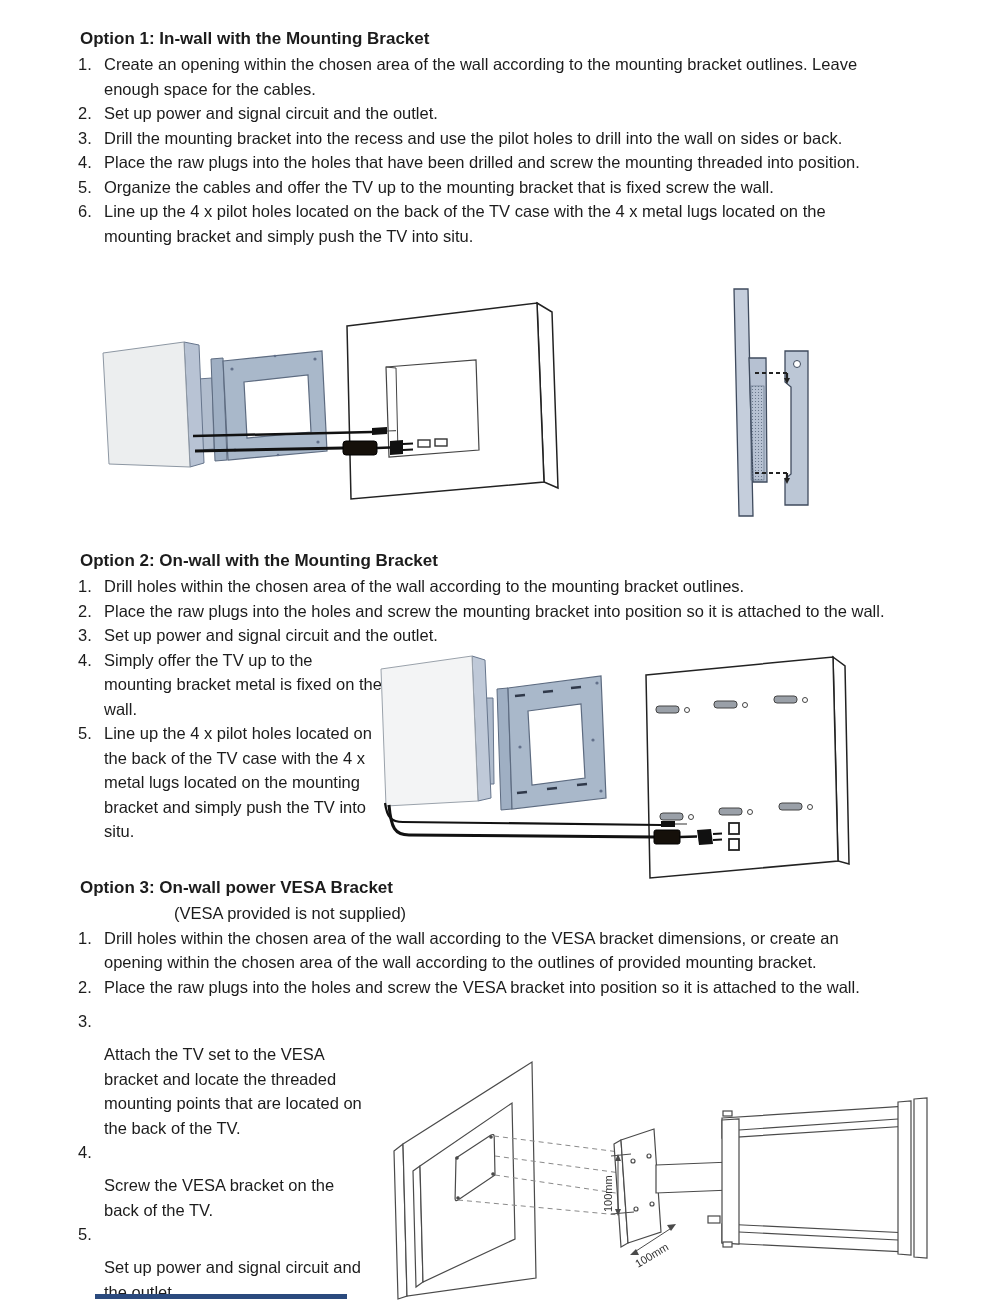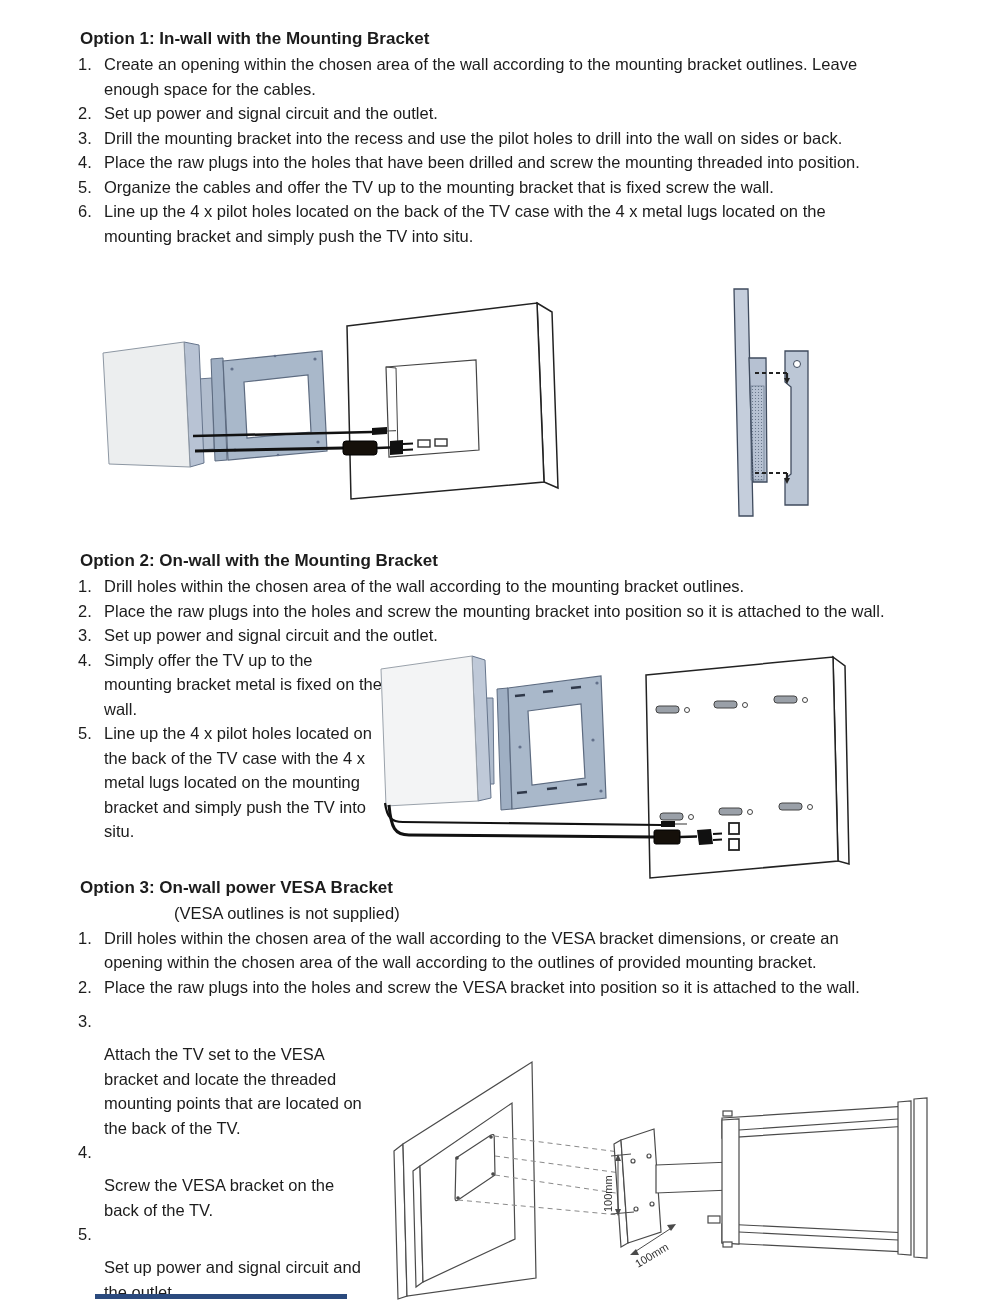--- a/index.html
+++ b/index.html
@@ -199,21 +199,21 @@
       <line x1="305" y1="192" x2="322" y2="191.4" stroke="#111111" stroke-width="2.5"></line>
       <polygon points="322,185 336,184 338,199 324,200" fill="#111111"></polygon>
       <line x1="338" y1="189" x2="347" y2="188.5" stroke="#111111" stroke-width="2"></line>
       <line x1="338" y1="195" x2="347" y2="194.5" stroke="#111111" stroke-width="2"></line>
     </g>
   </svg>
 </div>
 
 <div class="block" style="top:875px;">
   <div class="opt-heading">Option 3: On-wall power VESA Bracket</div>
-  <div class="opt-subheading">(VESA outlines is not supplied)</div>
+  <div class="opt-subheading">(VESA provided is not supplied)</div>
   <div class="steps">
     <div class="step">
       <span class="num">1.</span>
       <span class="txt">Drill holes within the chosen area of the wall according to the VESA bracket dimensions, or create an opening within the chosen area of the wall according to the outlines of provided mounting bracket.</span>
     </div>
     <div class="step">
       <span class="num">2.</span>
       <span class="txt">Place the raw plugs into the holes and screw the VESA bracket into position so it is attached to the wall.</span>
     </div>
   </div>

